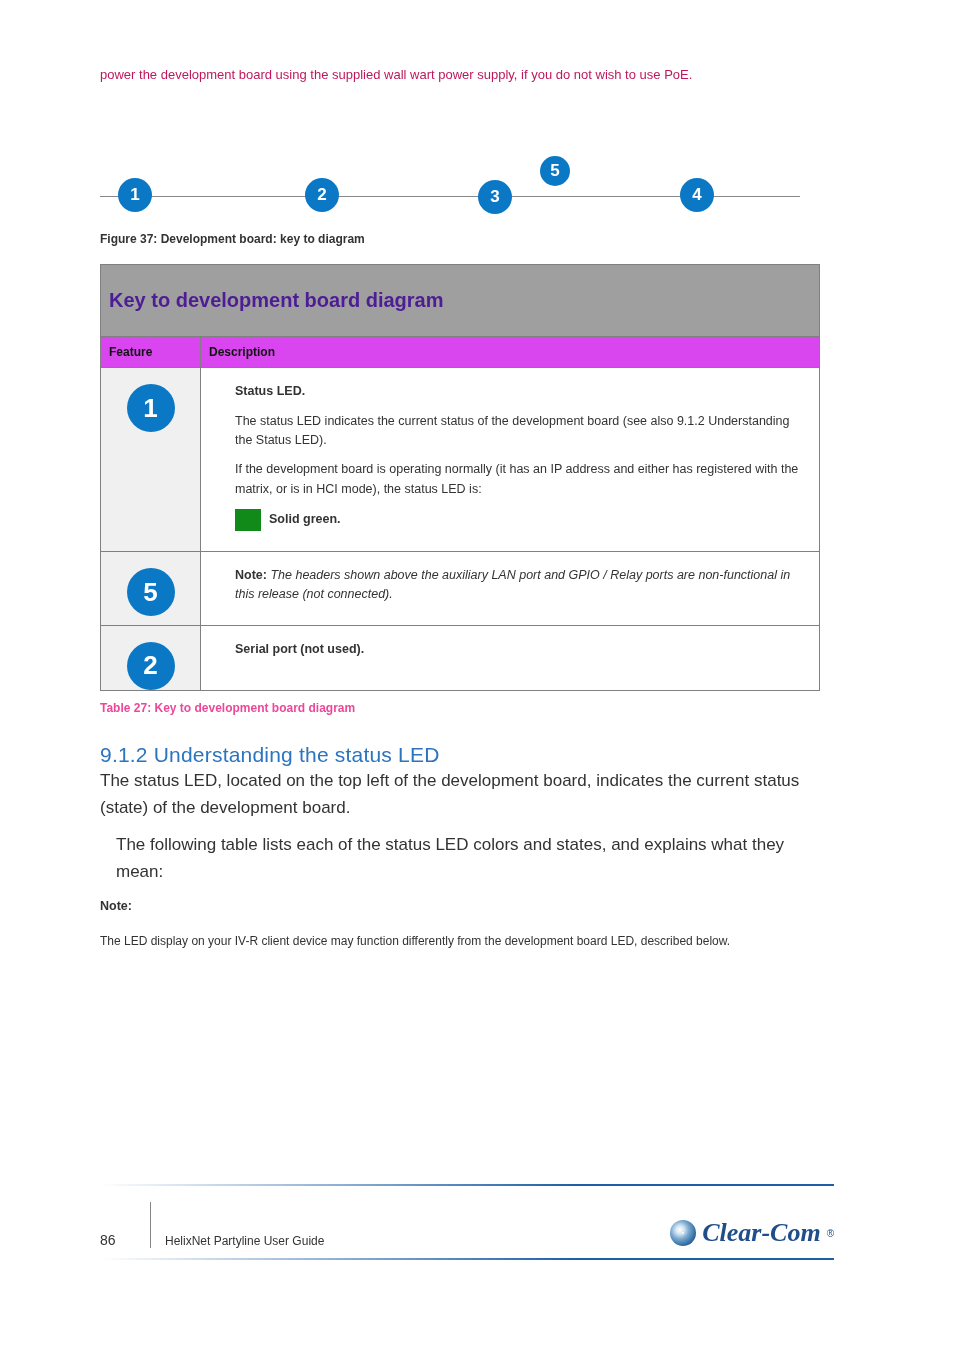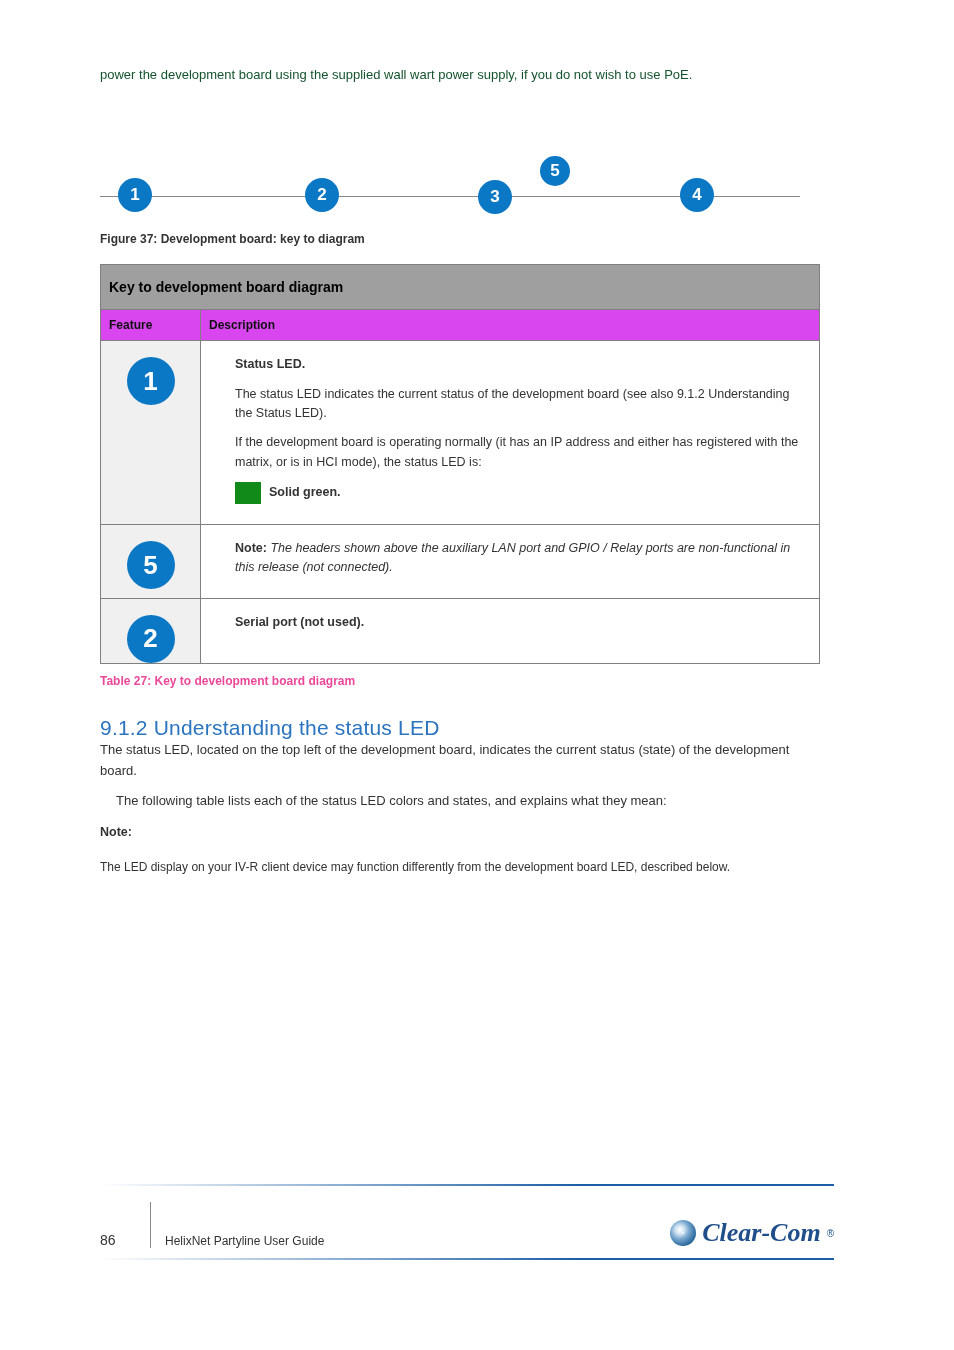--- a/index.html
+++ b/index.html
@@ -1,38 +1,38 @@
 <!DOCTYPE html>
 <html><head>
 <meta charset="utf-8">
 <style>
   * { box-sizing: border-box; margin: 0; padding: 0; }
   html, body { width: 954px; height: 1350px; font-family: Verdana, Geneva, sans-serif; color: #333; background: #fff; }
   body { position: relative; }
   .page-inner { position: absolute; left: 100px; top: 65px; width: 720px; }
-  .intro-text { font-size: 13px; line-height: 1.55; color: #14532d; }
+  .intro-text { font-size: 13px; line-height: 1.55; color: #be185d; }
   .figure-wrap { margin-top: 35px; margin-bottom: 12px; position: relative; height: 100px; }
   .fig-line { position: absolute; height: 1px; background: #888; }
   .fig-dot { position: absolute; background: #0b78c5; border-radius: 50%; }
   .fig-dot-inner { position: absolute; inset: 0; display: flex; align-items: center; justify-content: center; color: #fff; font-size: 17px; font-weight: bold; }
   .fig-caption { font-size: 12px; font-weight: bold; color: #333; }
   table.kd { width: 100%; border-collapse: collapse; margin-top: 18px; }
   table.kd th, table.kd td { border: 1px solid #808080; font-size: 12.5px; }
-  table.kd .hdr-title td { background: #9f9f9f; color: #000000; font-weight: bold; padding: 14px 8px; font-size: 14px; }
+  table.kd .hdr-title td { background: #9f9f9f; color: #4c1d95; font-weight: bold; padding: 24px 8px; font-size: 20px; }
   table.kd .hdr-cols td { background: #d946ef; color: #111; font-weight: bold; padding: 8px; font-size: 12px; }
   table.kd td.k-feature { background: #f0f0f0; width: 100px; vertical-align: top; text-align: center; padding-top: 16px; }
   table.kd td.k-desc { background: #fff; padding: 14px 16px 20px 16px; vertical-align: top; line-height: 1.55; }
   .big-dot { width: 48px; height: 48px; border-radius: 50%; background: #0b78c5; display: inline-flex; align-items: center; justify-content: center; color: #fff; font-weight: bold; font-size: 26px; }
   .green-square { display: inline-block; width: 26px; height: 22px; background: #118a19; vertical-align: middle; margin-right: 8px; }
   .note-label { font-weight: bold; }
   .k-desc p { margin-bottom: 10px; margin-left: 18px; }
   .k-desc p:last-child { margin-bottom: 0; }
   .table-caption { font-size: 12px; font-weight: bold; color: #ec4899; margin-top: 10px; }
   .sec-heading { color: #2b74c0; font-size: 21px; font-weight: normal; margin-top: 28px; letter-spacing: 0.2px; }
-  .body-para { font-size: 13px; line-height: 1.6; color: #333; }
+  .body-para { font-size: 17px; line-height: 1.6; color: #333; }
   .body-para + .body-para { margin-top: 10px; margin-left: 16px; }
   .body-note { margin-top: 10px; }
   .body-note .note-word { font-weight: bold; font-style: normal; font-size: 12.5px; }
   .body-note .note-body { font-size: 12px; line-height: 1.55; display: block; margin-top: 18px; }
   .nowrap { white-space: nowrap; }
 
   .footer { position: absolute; left: 100px; right: 120px; top: 1184px; }
   .footer-line-top { height: 2px; background: linear-gradient(to left, #1c5fa6 0%, #1c5fa6 35%, rgba(28,95,166,0) 100%); margin-bottom: 10px; }
   .footer-line-bottom { height: 2px; background: linear-gradient(to left, #1c5fa6 0%, #1c5fa6 35%, rgba(28,95,166,0) 100%); margin-top: 10px; }
   .footer-row { display: flex; align-items: flex-end; height: 52px; }

